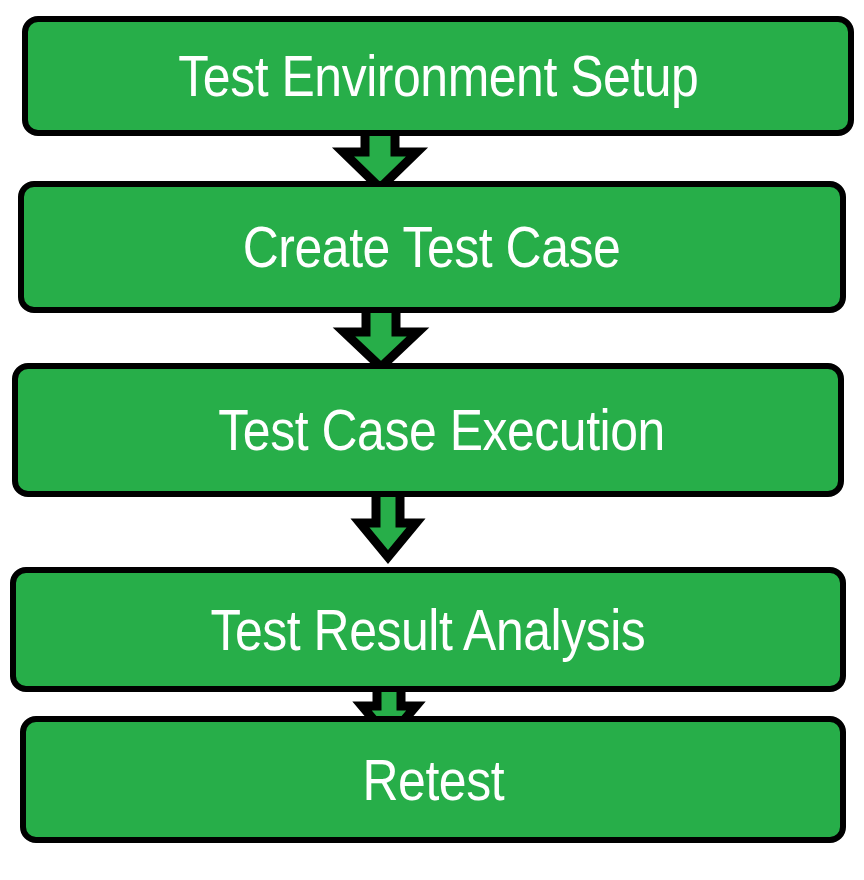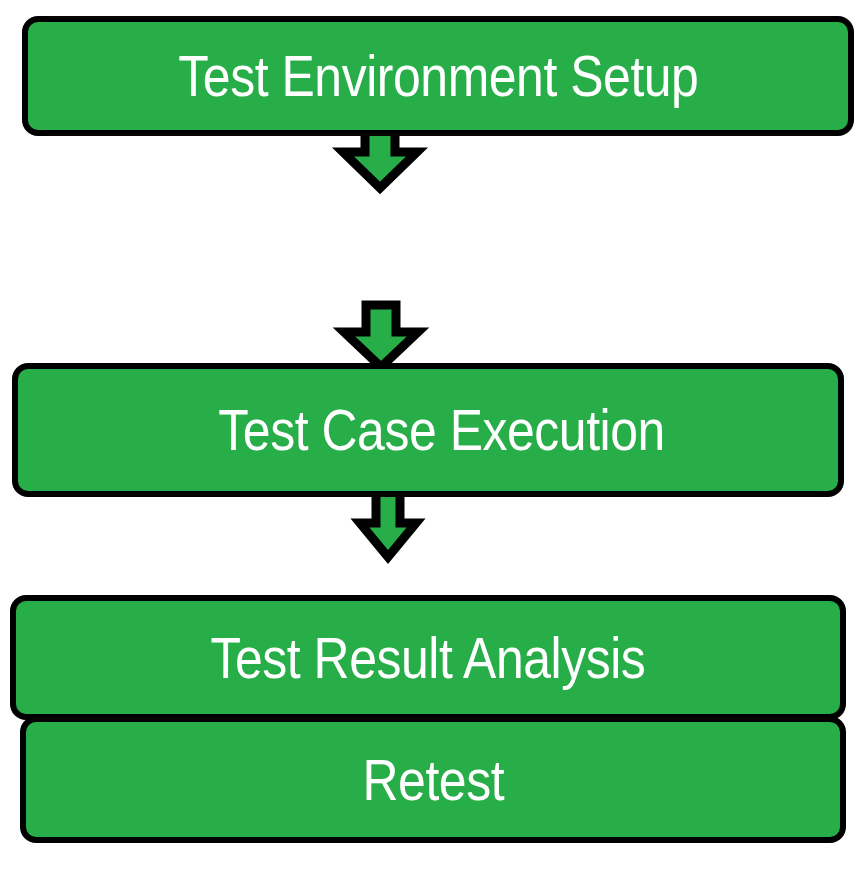--- a/index.html
+++ b/index.html
@@ -72,38 +72,41 @@
   <div class="node" style="left:22px; top:16px; width:832px; height:120px;">
     <span class="node-label">Test Environment Setup</span>
   </div>
 
   <div class="connector" style="left:339px; top:124px; width:82px; height:68px;">
     <svg viewBox="0 0 82 68" preserveAspectRatio="none">
       <polygon class="arrow-body" points="26,0 56,0 56,28 78,28 41,64 4,28 26,28"></polygon>
     </svg>
   </div>
 
+  <div class="node" style="left:18px; top:181px; width:828px; height:132px;">
+    <span class="node-label">Create Test Case</span>
+  </div>
 
   <div class="connector" style="left:340px; top:305px; width:82px; height:66px;">
     <svg viewBox="0 0 82 66" preserveAspectRatio="none">
       <polygon class="arrow-body" points="26,0 56,0 56,27 78,27 41,62 4,27 26,27"></polygon>
     </svg>
   </div>
 
   <div class="node" style="left:12px; top:363px; width:832px; height:134px;padding-left:28px;">
     <span class="node-label">Test Case Execution</span>
   </div>
 
   <div class="connector" style="left:356px; top:489px; width:64px; height:72px;">
     <svg viewBox="0 0 64 72" preserveAspectRatio="none">
       <polygon class="arrow-body" points="20,0 44,0 44,34 60,34 32,68 4,34 20,34"></polygon>
     </svg>
   </div>
 
-  <div class="node" style="left:10px; top:595px; width:836px; height:125px;">
+  <div class="node" style="left:10px; top:567px; width:836px; height:125px;">
     <span class="node-label">Test Result Analysis</span>
   </div>
 
   <div class="connector" style="left:358px; top:676px; width:62px; height:66px;">
     <svg viewBox="0 0 62 66" preserveAspectRatio="none">
       <polygon class="arrow-body" points="19,0 43,0 43,30 58,30 31,62 4,30 19,30"></polygon>
     </svg>
   </div>
 
   <div class="node" style="left:20px; top:716px; width:826px; height:127px;">

